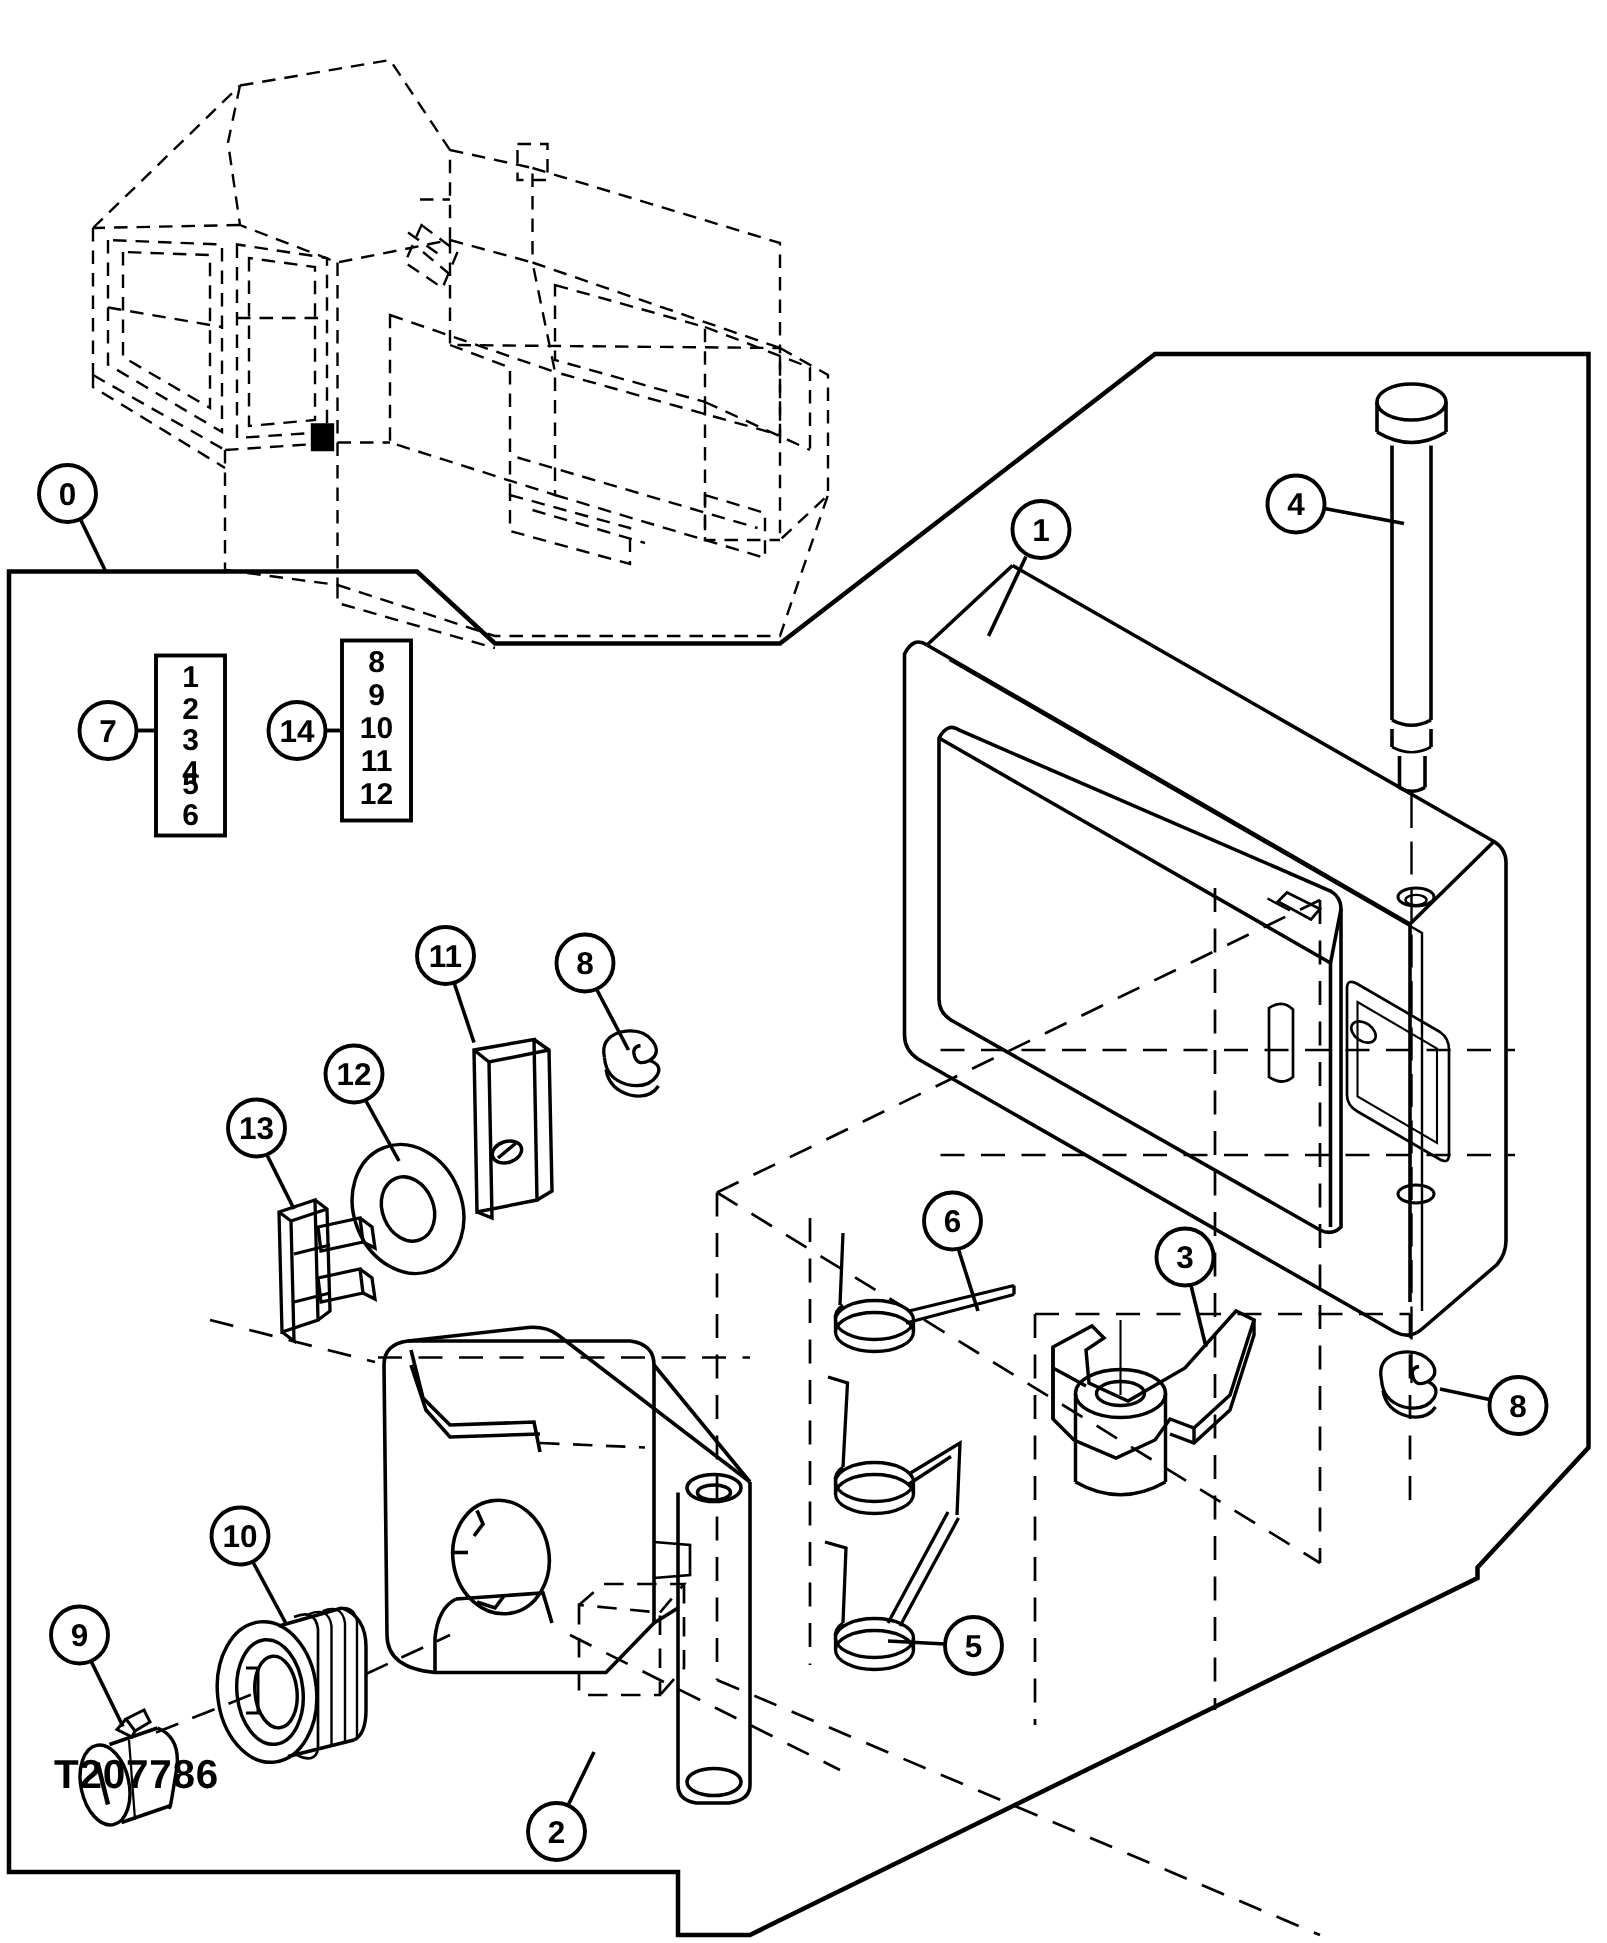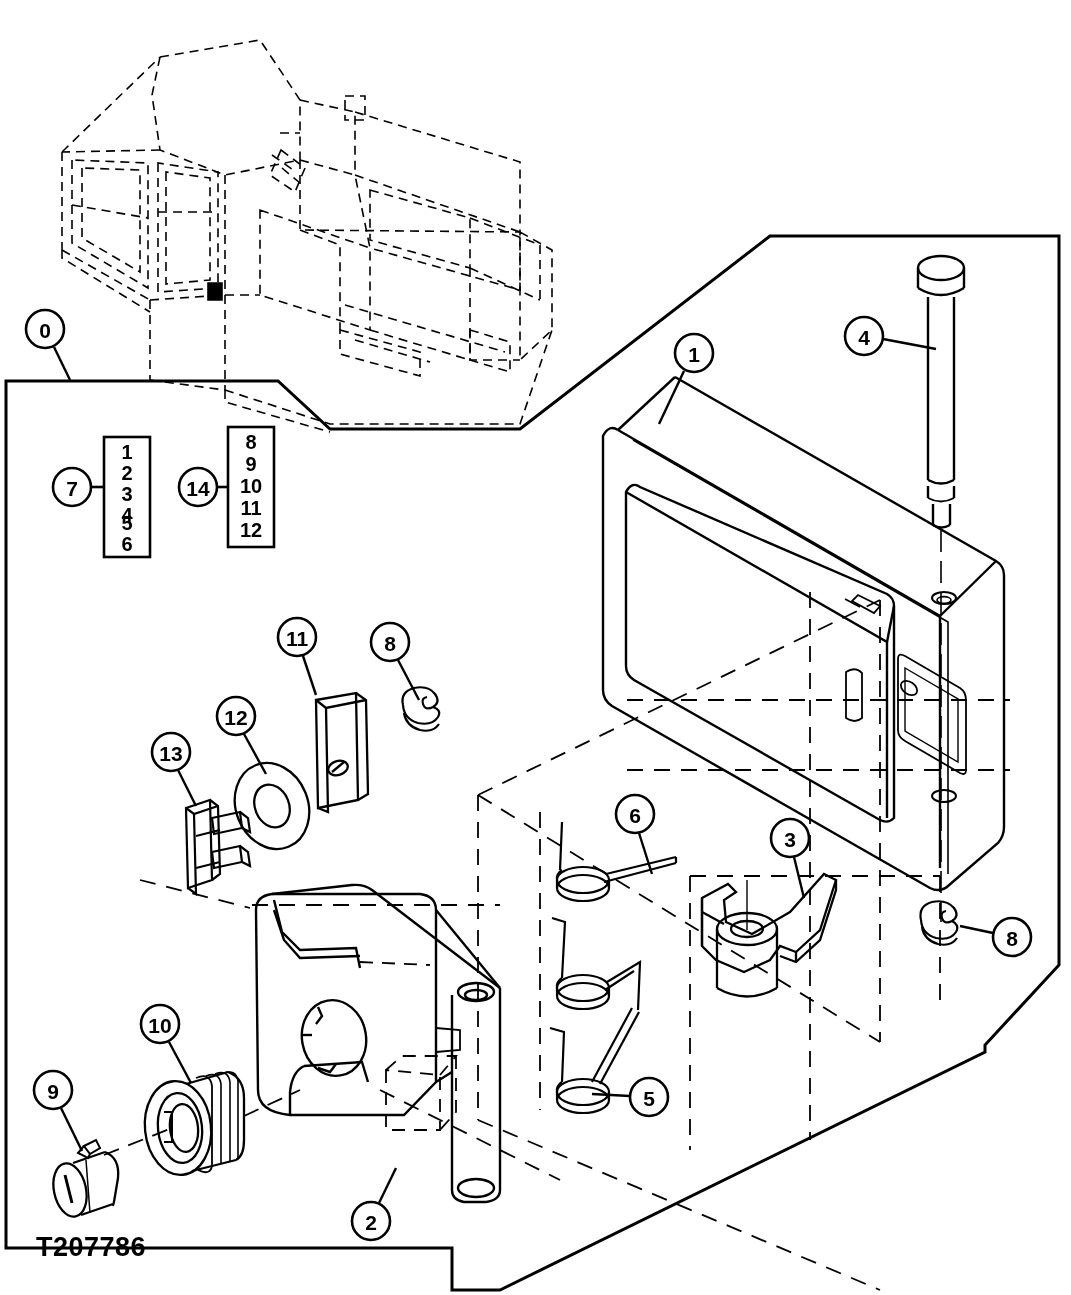--- a/index.html
+++ b/index.html
@@ -21,21 +21,21 @@
   #artboard {
     position: absolute;
     left: 0;
     top: 0;
     width: 1071px;
     height: 1295px;
   }
   .fignum {
     position: absolute;
     left: 36px;
-    top: 1232px;
+    top: 1168px;
     font-family: "Liberation Sans", sans-serif;
     font-size: 27px;
     font-weight: bold;
     letter-spacing: 0.5px;
     color: #000000;
     text-align: right;
   }
   svg text {
     font-family: "Liberation Sans", sans-serif;
     fill: #000;

